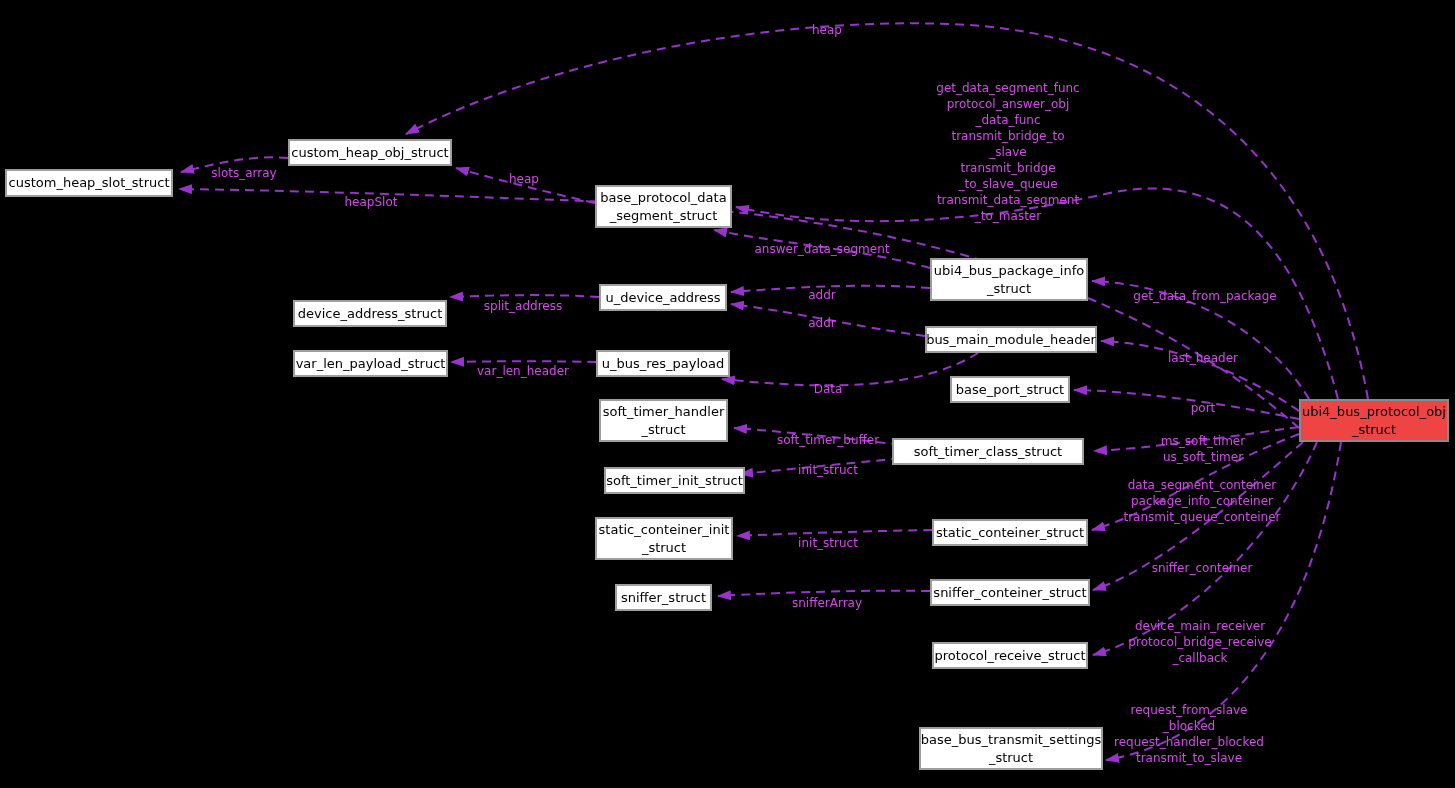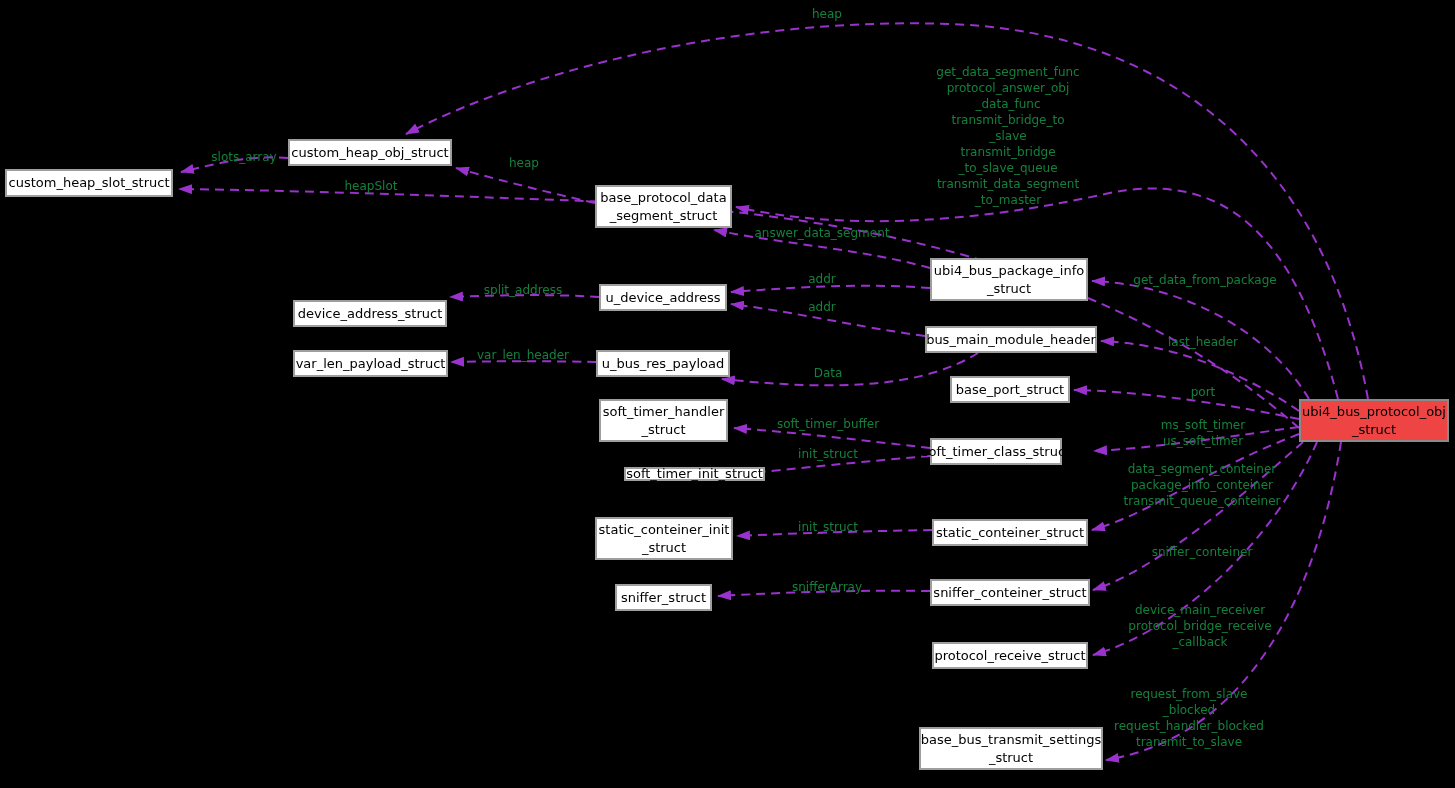--- a/index.html
+++ b/index.html
@@ -13,22 +13,22 @@
   .node {
     position:absolute; box-sizing:border-box;
     display:flex; align-items:center; justify-content:center;
     background:#ffffff; border:2px solid #9e9e9e; color:#000000;
     font-size:13px; line-height:1.35; text-align:center; white-space:pre-line;
     cursor:pointer;
   }
   .node.highlight { background:#ef4444; border-color:#8a8a8a; }
   .elabel {
     position:absolute; transform:translateX(-50%);
-    color:#15803d; font-size:12px; line-height:16px;
-    text-align:center; white-space:pre-line; pointer-events:none;
+    color:#d946ef; font-size:12px; line-height:16px;
+    text-align:center; white-space:pre-line; pointer-events:none;margin-top:16px;
   }
 </style>
 </head>
 <body>
 
 <div class="canvas">
 
   <svg class="edges">
     <defs>
       <marker id="arrow" markerUnits="userSpaceOnUse" markerWidth="14" markerHeight="10" refX="13" refY="5" orient="auto">
@@ -64,29 +64,29 @@
   <div class="node" style="left:5px;top:169px;width:168px;height:28px">custom_heap_slot_struct</div>
   <div class="node" style="left:288px;top:139px;width:164px;height:27px">custom_heap_obj_struct</div>
   <div class="node" style="left:595px;top:185px;width:137px;height:43px">base_protocol_data
 _segment_struct</div>
   <div class="node" style="left:293px;top:300px;width:154px;height:27px">device_address_struct</div>
   <div class="node" style="left:599px;top:284px;width:128px;height:27px">u_device_address</div>
   <div class="node" style="left:293px;top:350px;width:155px;height:27px">var_len_payload_struct</div>
   <div class="node" style="left:596px;top:350px;width:134px;height:27px">u_bus_res_payload</div>
   <div class="node" style="left:599px;top:399px;width:129px;height:43px">soft_timer_handler
 _struct</div>
-  <div class="node" style="left:624px;top:467px;width:141px;height:14px">soft_timer_init_struct</div>
+  <div class="node" style="left:604px;top:467px;width:141px;height:27px">soft_timer_init_struct</div>
   <div class="node" style="left:595px;top:517px;width:138px;height:43px">static_conteiner_init
 _struct</div>
   <div class="node" style="left:615px;top:584px;width:97px;height:27px">sniffer_struct</div>
   <div class="node" style="left:930px;top:258px;width:158px;height:43px">ubi4_bus_package_info
 _struct</div>
   <div class="node" style="left:925px;top:326px;width:172px;height:27px">bus_main_module_header</div>
   <div class="node" style="left:950px;top:376px;width:120px;height:27px">base_port_struct</div>
-  <div class="node" style="left:930px;top:438px;width:132px;height:27px">soft_timer_class_struct</div>
+  <div class="node" style="left:892px;top:438px;width:192px;height:27px">soft_timer_class_struct</div>
   <div class="node" style="left:932px;top:519px;width:156px;height:27px">static_conteiner_struct</div>
   <div class="node" style="left:930px;top:579px;width:160px;height:27px">sniffer_conteiner_struct</div>
   <div class="node" style="left:932px;top:642px;width:156px;height:27px">protocol_receive_struct</div>
   <div class="node" style="left:919px;top:727px;width:184px;height:43px">base_bus_transmit_settings
 _struct</div>
   <div class="node highlight" style="left:1299px;top:399px;width:150px;height:43px">ubi4_bus_protocol_obj
 _struct</div>
 
   <div class="elabel" style="left:827px;top:6px">heap</div>
   <div class="elabel" style="left:244px;top:149px">slots_array</div>

